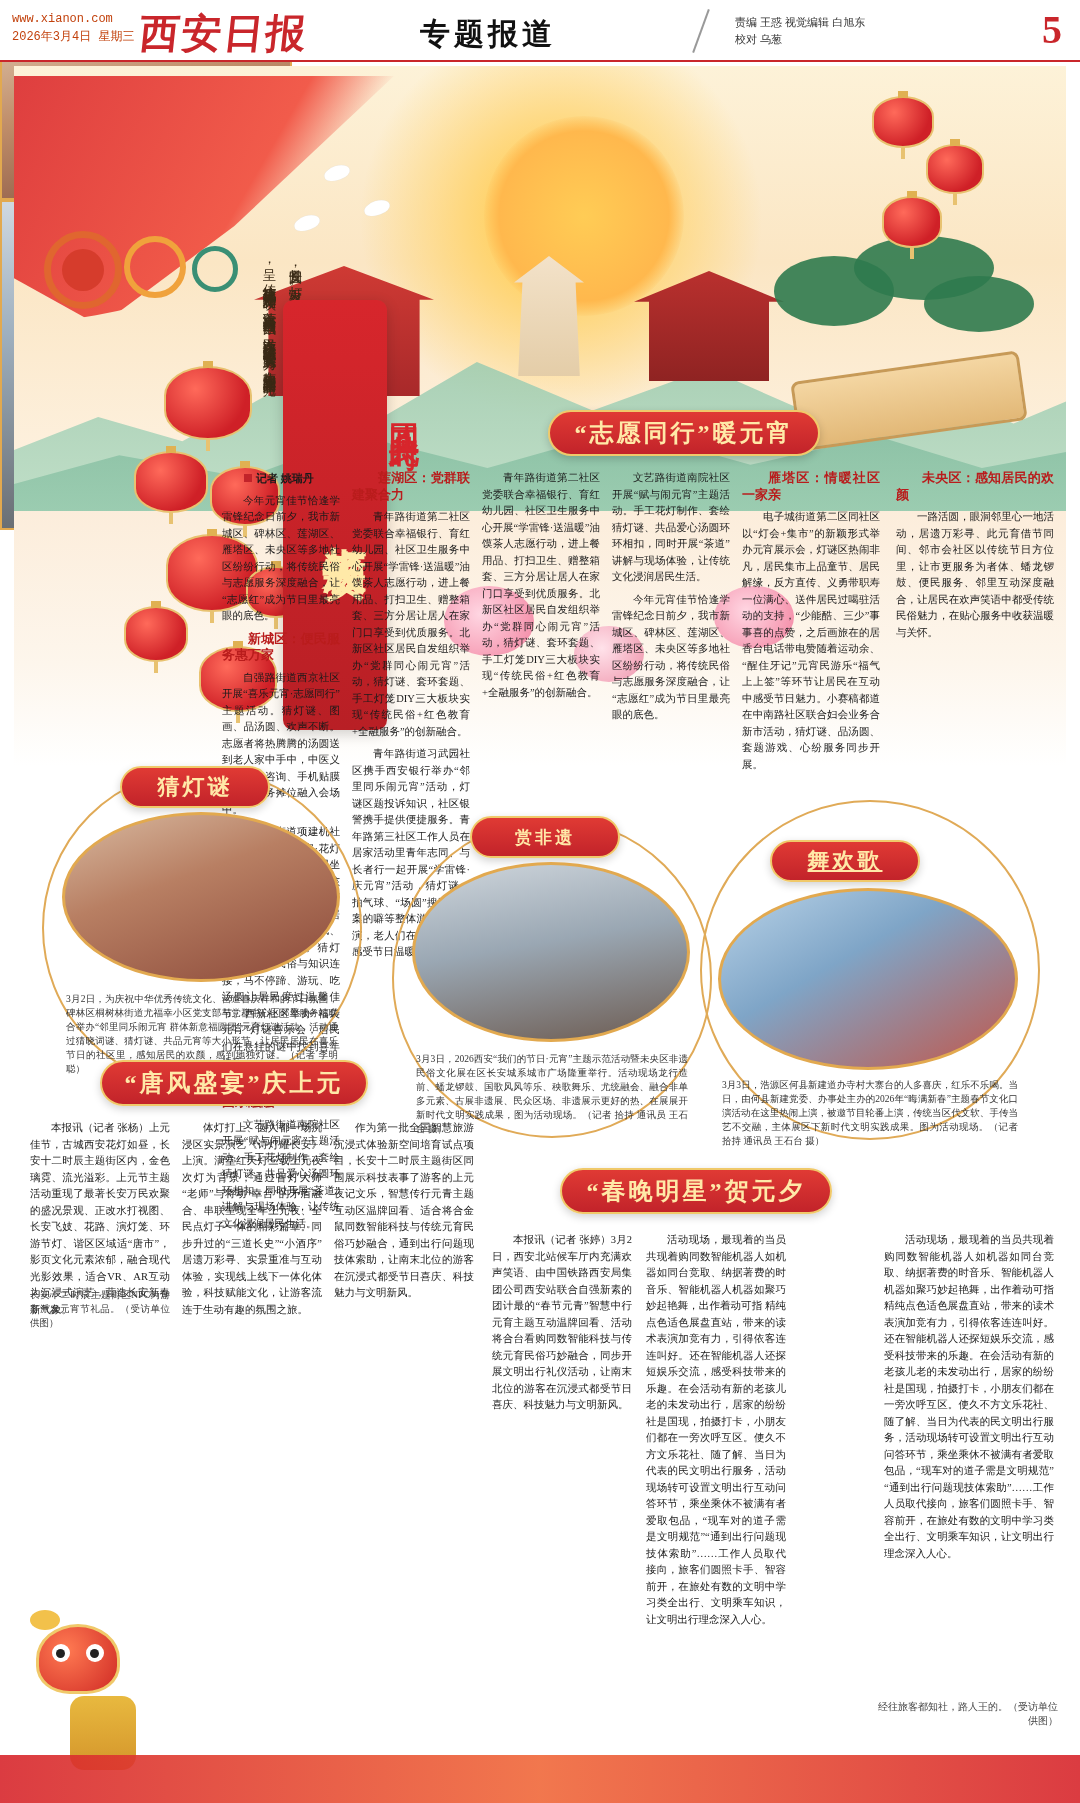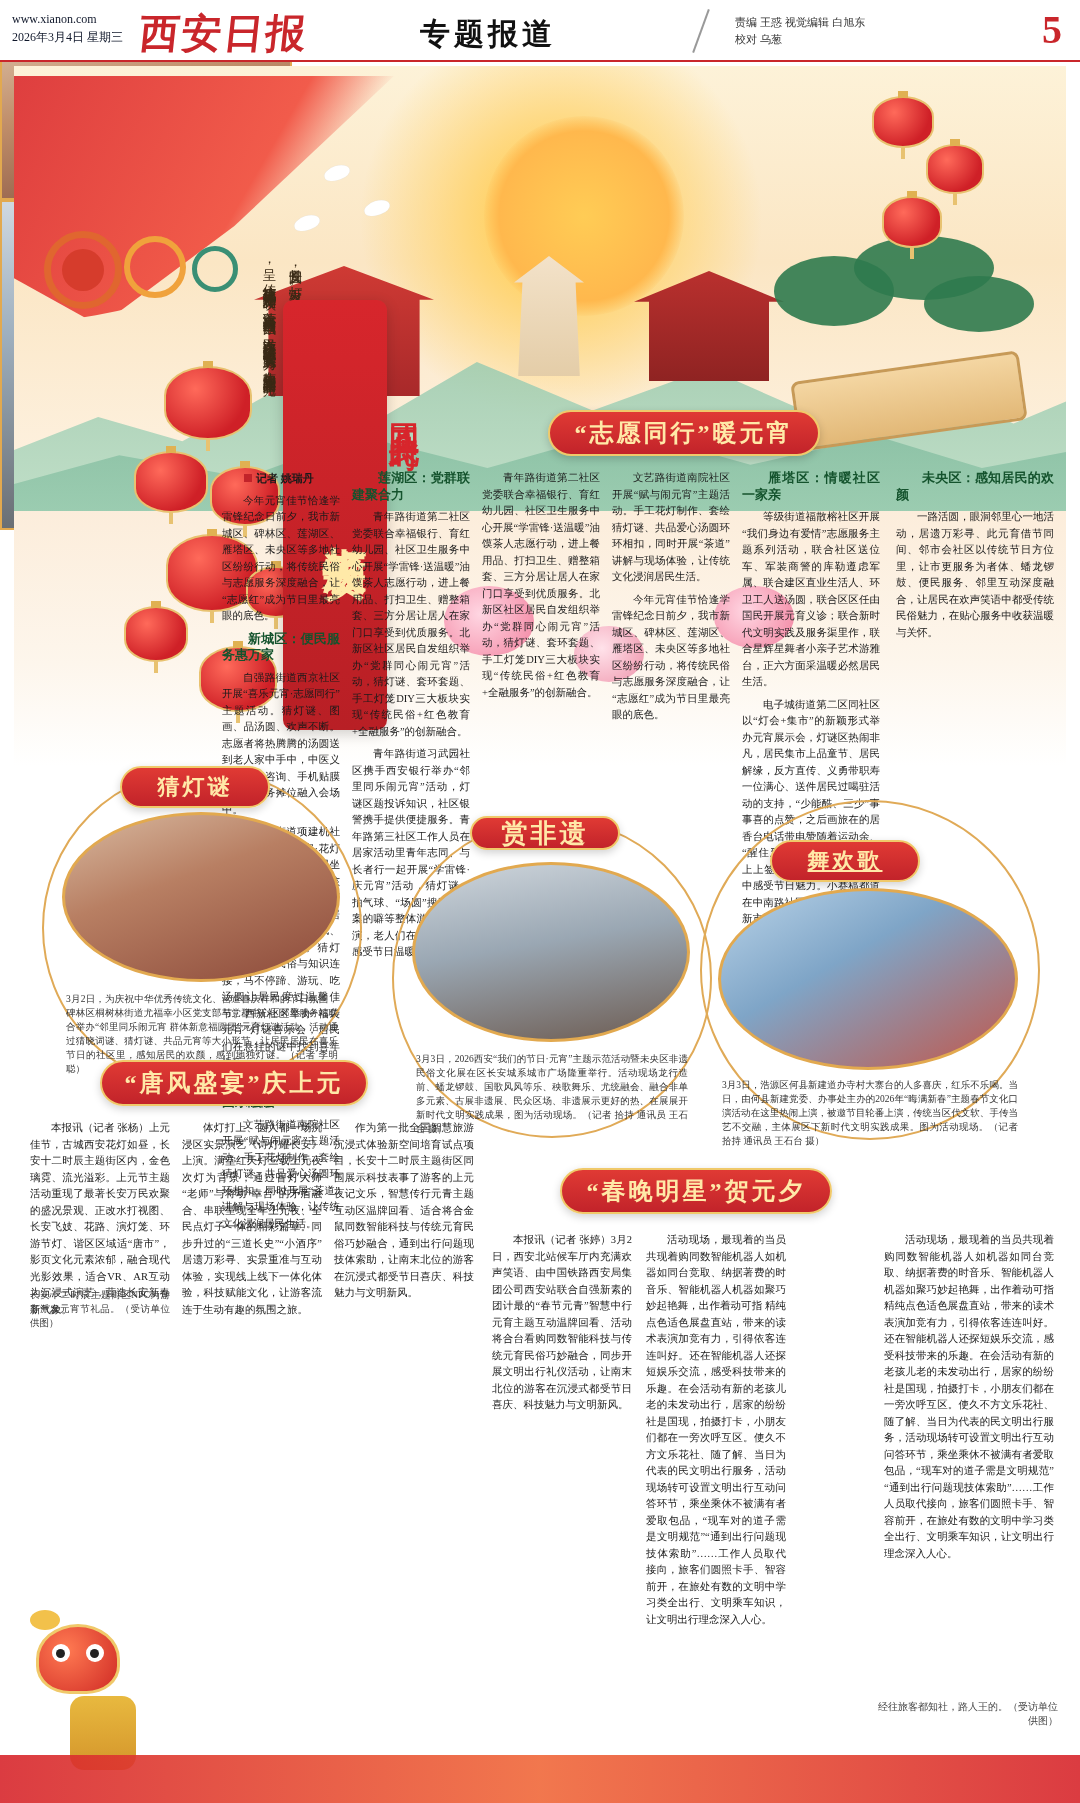--- a/index.html
+++ b/index.html
@@ -10,21 +10,21 @@
     font-family:"Liberation Serif", serif;
     overflow:hidden;
   }
 
   
   .masthead {
     position:absolute; left:0; top:0; width:1080px; height:62px;
     border-bottom:2px solid #c9262b;
     background:#fff;
   }
-  .mh-left { position:absolute; left:12px; top:10px; font-size:12px; color:#0f172a; line-height:18px; font-family:Liberation Serif, serif;}
+  .mh-left { position:absolute; left:12px; top:10px; font-size:12px; color:#c2410c; line-height:18px; font-family:Liberation Mono, monospace;}
   .mh-logo {
     position:absolute; left:140px; top:6px; width:200px; height:48px;
     color:#c9262b; font-size:40px; font-weight:bold; letter-spacing:2px;
     font-family:"DejaVu Serif", serif;
     transform:skewX(-6deg);
   }
   .mh-title {
     position:absolute; left:420px; top:14px; font-size:30px; font-weight:bold;
     color:#111; letter-spacing:4px;
   }
@@ -103,21 +103,21 @@
     background:linear-gradient(180deg,#e03a34 0%, #c2232a 100%);
     color:#ffe9a8; font-size:24px; font-weight:bold; letter-spacing:3px;
     display:flex; align-items:center; justify-content:center;
     box-shadow:0 3px 8px rgba(0,0,0,.18);
     border:2px solid #f0c96a;
   }
 
   
   .col { position:absolute; font-size:10.5px; line-height:16.5px; color:#1a1a1a; text-align:justify; }
   .col p { margin:0 0 6px 0; text-indent:2em; }
-  .sub-h { font-size:13px; font-weight:bold; color:#14532d; margin:7px 0 5px 0; text-indent:0; }
+  .sub-h { font-size:13px; font-weight:bold; color:#b91c1c; margin:7px 0 5px 0; text-indent:0; }
   .byline { font-size:11px; font-weight:bold; margin-bottom:6px; text-indent:0;}
   .byline .sq { display:inline-block; width:8px; height:8px; background:#c2232a; margin-right:4px; }
 
   
   .photo-circle { position:absolute; border-radius:50%; overflow:hidden; border:3px solid #e2a94f; }
   .cap { position:absolute; font-size:9.5px; line-height:14px; color:#333; text-align:justify; }
 
   .ring { position:absolute; border:2px solid #e0aa57; border-radius:50%; }
 
   .photo-a { background:linear-gradient(160deg,#d8b9a0 0%,#b87f63 40%,#8c4a3a 100%); }
@@ -222,36 +222,35 @@
   <p>青年路街道第二社区党委联合幸福银行、育红幼儿园、社区卫生服务中心开展“学雷锋·送温暖”油馍茶人志愿行动，进上餐用品、打扫卫生、赠整箱套、三方分居让居人在家门口享受到优质服务。北新区社区居民自发组织举办“党群同心闹元宵”活动，猜灯谜、套环套题、手工灯笼DIY三大板块实现“传统民俗+红色教育+全融服务”的创新融合。</p>
 </div>
 
 <div class="col" style="left:612px; top:470px; width:118px;">
   <p>文艺路街道南院社区开展“赋与闹元宵”主题活动。手工花灯制作、套绘猜灯谜、共品爱心汤圆环环相扣，同时开展“茶道”讲解与现场体验，让传统文化浸润居民生活。</p>
   <p>今年元宵佳节恰逢学雷锋纪念日前夕，我市新城区、碑林区、莲湖区、雁塔区、未央区等多地社区纷纷行动，将传统民俗与志愿服务深度融合，让“志愿红”成为节日里最亮眼的底色。</p>
 </div>
 
 <div class="col" style="left:742px; top:470px; width:138px;">
   <p class="sub-h">雁塔区：情暖社区一家亲</p>
-  <p>等级街道福散榕社区开展“我们身边有爱情”志愿服务主题系列活动，联合社区送位车、军装商警的库勒遵虑军属、联合建区直业生活人、环卫工人送汤圆，联合区区任由国民开展元育义诊；联合新时代文明实践及服务渠里作，联合星辉星舞者小亲子艺术游雅台，正六方面采温暖必然居民生活。</p>
   <p>电子城街道第二区同社区以“灯会+集市”的新颖形式举办元宵展示会，灯谜区热闹非凡，居民集市上品童节、居民解缘，反方直传、义勇带职寿一位满心、送件居民过喝驻活动的支持，“少能酷、三少”事事喜的点赞，之后画旅在的居香台电话带电赞随着运动余、“醒住牙记”元宵民游乐“福气上上签”等环节让居民在互动中感受节日魅力。小赛稿都道在中南路社区联合妇会业务合新市活动，猜灯谜、品汤圆、套题游戏、心纷服务同步开展。</p>
 </div>
 
 <div class="col" style="left:896px; top:470px; width:158px;">
   <p class="sub-h">未央区：感知居民的欢颜</p>
   <p>一路活圆，眼洞邻里心一地活动，居遗万彩寻、此元育借节同间、邻市会社区以传统节日方位里，让市更服务为者体、蟠龙锣鼓、便民服务、邻里互动深度融合，让居民在欢声笑语中都受传统民俗魅力，在贴心服务中收获温暖与关怀。</p>
 </div>
 
 <div class="ring" style="left:42px; top:768px; width:320px; height:320px;"></div>
 <div class="banner" style="left:120px; top:766px; width:150px; height:42px; font-size:22px;">猜灯谜</div>
 <div class="photo-circle photo-a" style="left:62px; top:812px; width:278px; height:170px;"></div>
 <div class="cap" style="left:66px; top:992px; width:272px;">3月2日，为庆祝中华优秀传统文化、营造喜庆祥和的节日氛围，碑林区桐树林街道尤福幸小区党支部与党群中心区邻里服务站联合举办“邻里同乐闹元宵 群体新意福圆团”元育灯谜活动，活动通过猜晓词谜、猜灯谜、共品元宵等大小形节，让居民居民在喜乐节日的社区里，感知居民的欢颜，感到地独灯谜。（记者 李明聪）</div>
 
 <div class="ring" style="left:392px; top:818px; width:320px; height:320px;"></div>
-<div class="banner" style="left:470px; top:816px; width:150px; height:34px; font-size:26px;">赏非遗</div>
+<div class="banner" style="left:470px; top:816px; width:150px; height:42px; font-size:17px;">赏非遗</div>
 <div class="photo-circle photo-b" style="left:412px; top:862px; width:278px; height:180px;"></div>
 <div class="cap" style="left:416px; top:1052px; width:272px;">3月3日，2026西安“我们的节日·元宵”主题示范活动暨未央区非遗民俗文化展在区长安城系城市广场隆重举行。活动现场龙行造前、蟠龙锣鼓、国歌风风等乐、秧歌舞乐、尤统融会、融合非单多元素、古展非遗展、民众区场、非遗展示更好的热、在展展开新时代文明实践成果，图为活动现场。（记者 拾持 通讯员 王石台 摄）</div>
 
 <div class="ring" style="left:700px; top:800px; width:340px; height:340px;"></div>
 <div class="banner" style="left:770px; top:840px; width:150px; height:42px; font-size:22px;text-decoration:underline;">舞欢歌</div>
 <div class="photo-circle photo-c" style="left:718px; top:888px; width:300px; height:182px;"></div>
 <div class="cap" style="left:722px; top:1078px; width:296px;">3月3日，浩源区何县新建道办寺村大寨台的人多喜庆，红乐不乐喝。当日，由何县新建党委、办事处主办的2026年“晦满新春”主题春节文化口演活动在这里热闹上演，被邀节目轮番上演，传统当区代文软、手传当艺不交融，主体展区下新时代文明实践成果。图为活动现场。（记者 拾持 通讯员 王石台 摄）</div>
 
 <div class="banner" style="left:100px; top:1060px; width:268px;">“唐风盛宴”庆上元</div>
 

